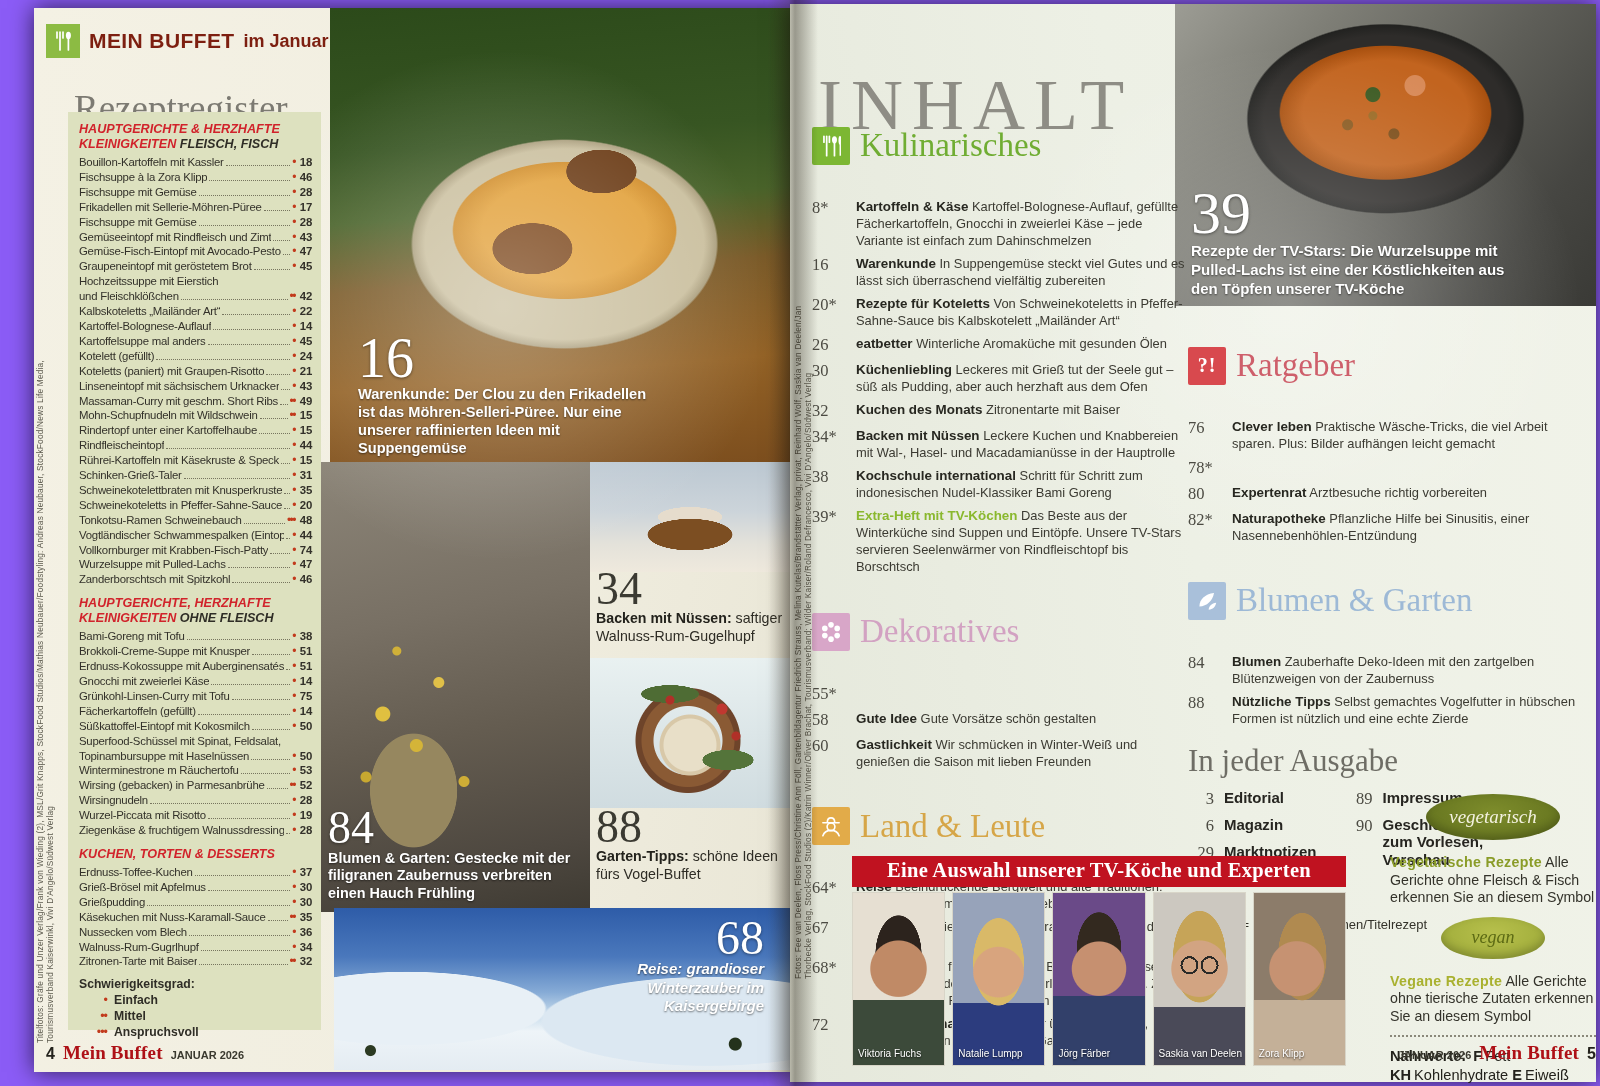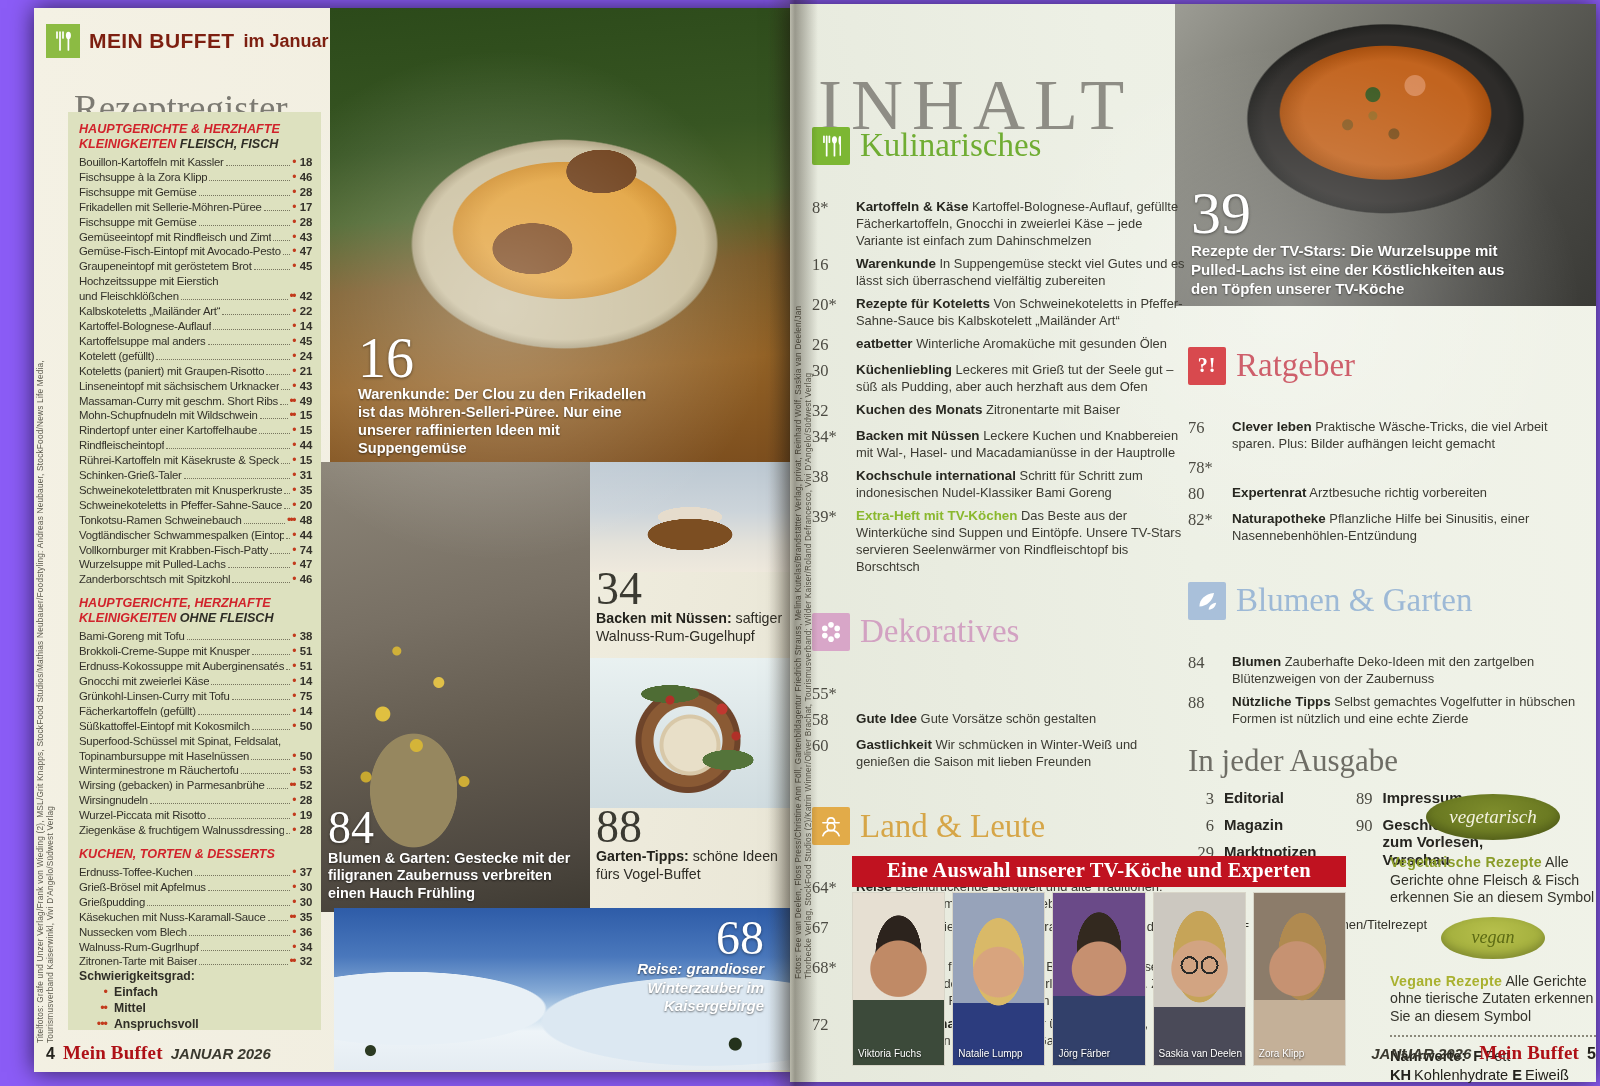--- a/index.html
+++ b/index.html
@@ -21,31 +21,31 @@
   #register-box{position:absolute;left:34px;top:104px;width:253px;height:918px;background:#dde1bf;padding:9px 9px 6px 11px;box-sizing:border-box;z-index:3;}
   .r-head{font-style:italic;font-weight:bold;font-size:12.6px;line-height:15px;margin:9px 0 3px;}
   .r-head:first-child{margin-top:1px;}
   .rh-red{color:#d1232b;}
   .rh-dark{color:#2f2d26;}
   .r-row{display:flex;align-items:baseline;font-size:11.4px;line-height:14.9px;color:#33312a;white-space:nowrap;letter-spacing:-0.25px;}
   .r-name{overflow:hidden;flex-shrink:1;}
   .r-lead{flex:1;min-width:4px;border-bottom:1.5px dotted #77755f;margin:0 2px 3px 2px;}
   .r-dots{color:#c23a1c;font-size:12px;letter-spacing:-1.5px;margin-right:2px;flex-shrink:0;}
   .r-page{font-weight:bold;min-width:15px;text-align:right;flex-shrink:0;}
-  .diff{font-size:12.2px;color:#2f2d26;}
+  .diff{margin-top:8px;font-size:12.2px;color:#2f2d26;}
   .diff-label{font-weight:bold;margin-bottom:2px;}
   .diff-row{display:flex;gap:7px;line-height:15.6px;padding-left:4px;align-items:baseline;}
   .diff-dots{color:#c23a1c;min-width:24px;text-align:right;letter-spacing:-1px;font-size:12.5px;}
   .diff-name{font-weight:bold;}
   .footer{position:absolute;display:flex;align-items:baseline;gap:8px;z-index:6;}
   #footer-left{left:12px;top:1034px;}
   #footer-right{left:560px;top:1038px;width:246px;justify-content:flex-end;}
   .f-page{font-weight:bold;font-size:16px;color:#23221c;}
   .f-brand{font-family:"Liberation Serif",serif;font-weight:bold;color:#ae1117;font-size:19px;letter-spacing:.2px;}
-  .f-issue{font-style:italic;font-weight:bold;font-size:15px;color:#3a392f;}
+  .f-issue{font-weight:bold;font-size:11px;color:#3a392f;}
   .credits{position:absolute;writing-mode:vertical-rl;transform:rotate(180deg);font-size:8.3px;color:#5c5a4e;letter-spacing:.2px;z-index:3;}
   #credits-left{left:1px;top:335px;height:700px;}
   #credits-right{left:3px;top:295px;height:680px;}
 
   
   .photo{position:absolute;overflow:hidden;}
   .ph-cap{position:absolute;color:#fff;z-index:2;}
   .cap-num{font-family:"Liberation Serif",serif;line-height:.92;text-shadow:0 1px 3px rgba(0,0,0,.45);}
   .cap-lines{font-weight:bold;text-shadow:0 1px 2px rgba(0,0,0,.55);}
   .cap-dark{color:#2e2c25;}

